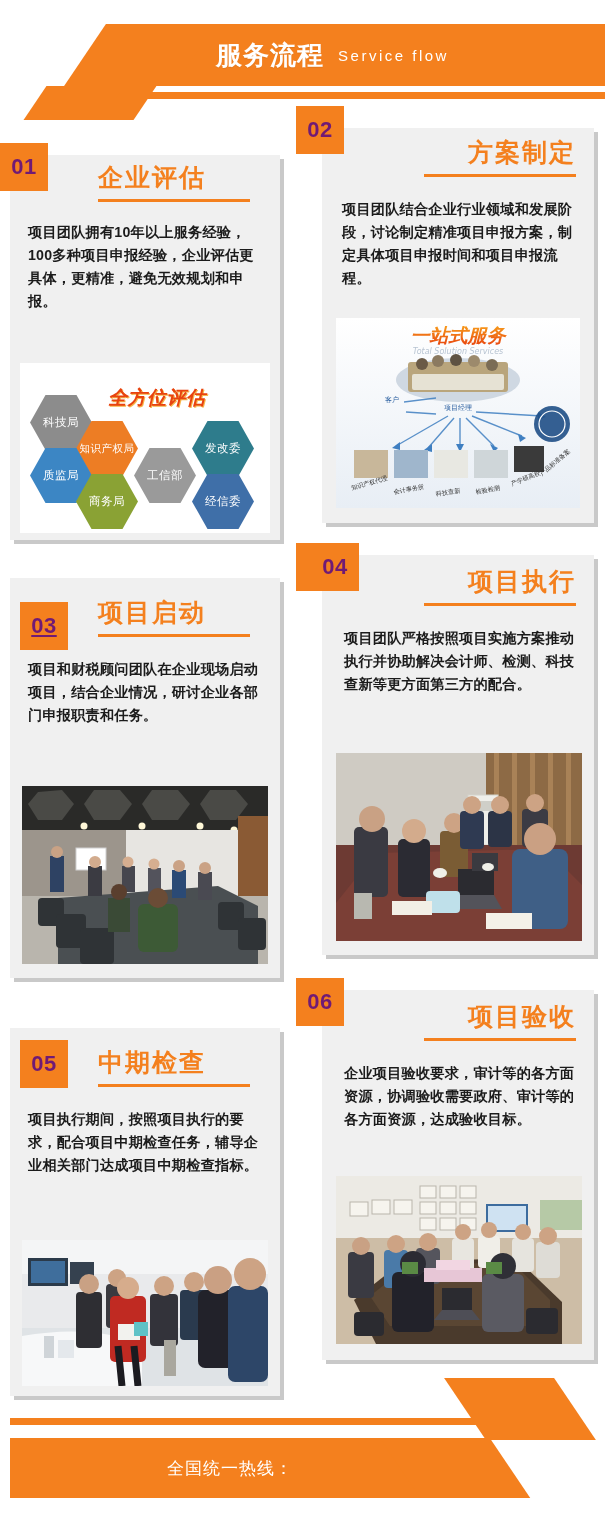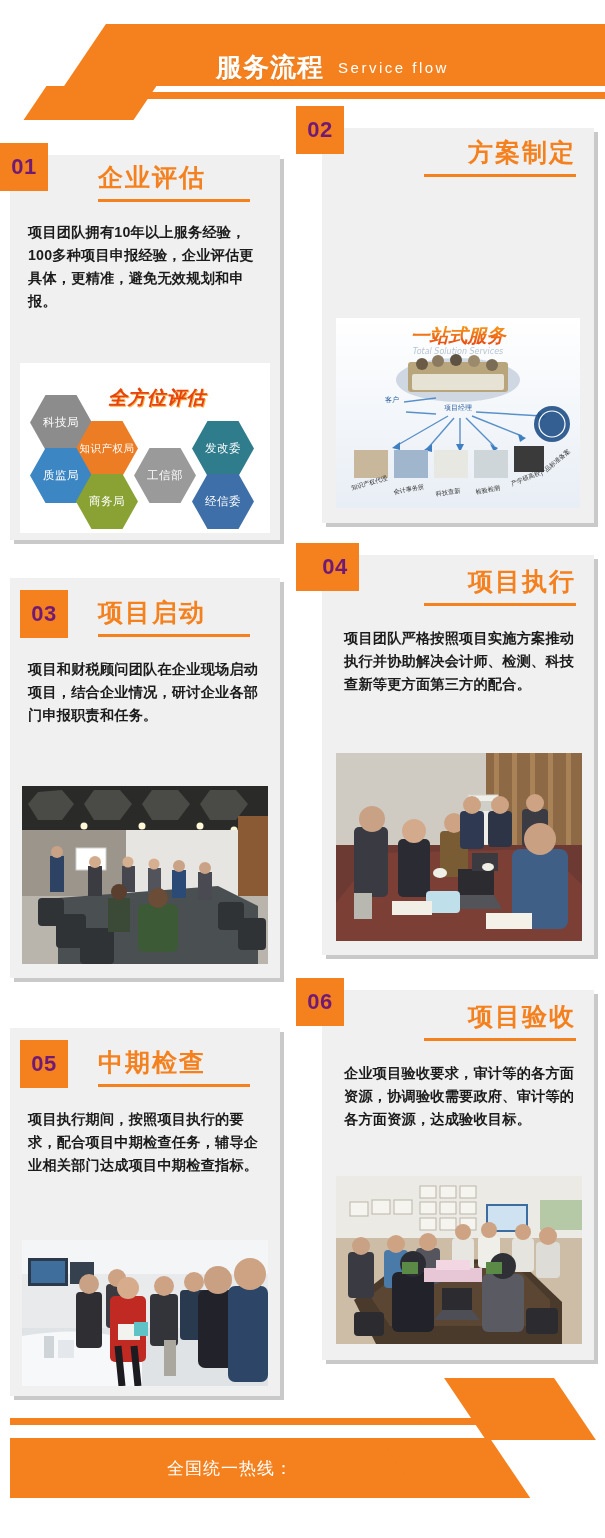--- a/index.html
+++ b/index.html
@@ -31,21 +31,21 @@
   .hdr-line{
     position:absolute;left:160px;top:92px;width:445px;height:7px;
     background:#F4801E;
   }
   .hdr-line-skew{
     position:absolute;left:118px;top:92px;width:70px;height:7px;
     background:#F4801E;transform:skewX(-34deg);
   }
   .hdr-title{
     position:absolute;left:0;top:0;width:605px;height:62px;
-    margin-top:36px;
+    margin-top:24px;
     display:flex;align-items:center;justify-content:center;
     padding-left:60px;box-sizing:border-box;
     pointer-events:none;
   }
   .hdr-cn{
     color:#ffffff;font-size:26px;font-weight:bold;letter-spacing:1px;
     text-shadow:0 1px 1px rgba(0,0,0,.08);
   }
   .hdr-en{
     color:#ffffff;font-size:15px;letter-spacing:2.5px;margin-left:14px;
@@ -117,21 +117,21 @@
   
   #card02{left:322px;top:128px;width:272px;height:395px;}
   #badge02{left:-26px;top:-22px;}
   #title02{right:18px;top:8px;}
   #rule02{right:18px;top:46px;width:152px;}
   #body02{left:20px;top:70px;width:236px;}
   .svc-img{position:absolute;left:14px;top:190px;width:244px;height:190px;background:#fcfcfc;}
 
   
   #card03{left:10px;top:578px;width:270px;height:400px;}
-  #badge03{left:10px;top:12px;}
+  #badge03{left:10px;top:24px;text-decoration:underline;}
   #title03{left:88px;top:18px;}
   #rule03{left:88px;top:56px;width:152px;}
   #body03{left:18px;top:80px;width:236px;}
   #photo03{left:12px;top:208px;width:246px;height:178px;}
 
   
   #card04{left:322px;top:555px;width:272px;height:400px;}
   #badge04{left:-26px;top:-12px;padding-left:15px;}
   #title04{right:18px;top:10px;}
   #rule04{right:18px;top:48px;width:152px;}
@@ -203,20 +203,21 @@
         <div class="hex" style="left:56px;top:111px;background:#8AA234;">商务局</div>
         <div class="hex" style="left:172px;top:111px;background:#3F6FA8;">经信委</div>
       </div>
     </div>
   </div>
 
   <div class="card" id="card02">
     <div class="badge" id="badge02">02</div>
     <div class="card-title" id="title02">方案制定</div>
     <div class="title-rule" id="rule02"></div>
+    <div class="card-body" id="body02">项目团队结合企业行业领域和发展阶段，讨论制定精准项目申报方案，制定具体项目申报时间和项目申报流程。</div>
 
     <div class="svc-img">
       <svg viewBox="0 0 244 190" width="244" height="190">
         <defs>
           <linearGradient id="skyg" x1="0" y1="0" x2="0" y2="1">
             <stop offset="0%" stop-color="#ffffff"></stop>
               <stop offset="100%" stop-color="#e8eef5"></stop>
           </linearGradient>
           <linearGradient id="og" x1="0" y1="0" x2="0" y2="1">
             <stop offset="0%" stop-color="#F8A21C"></stop>

